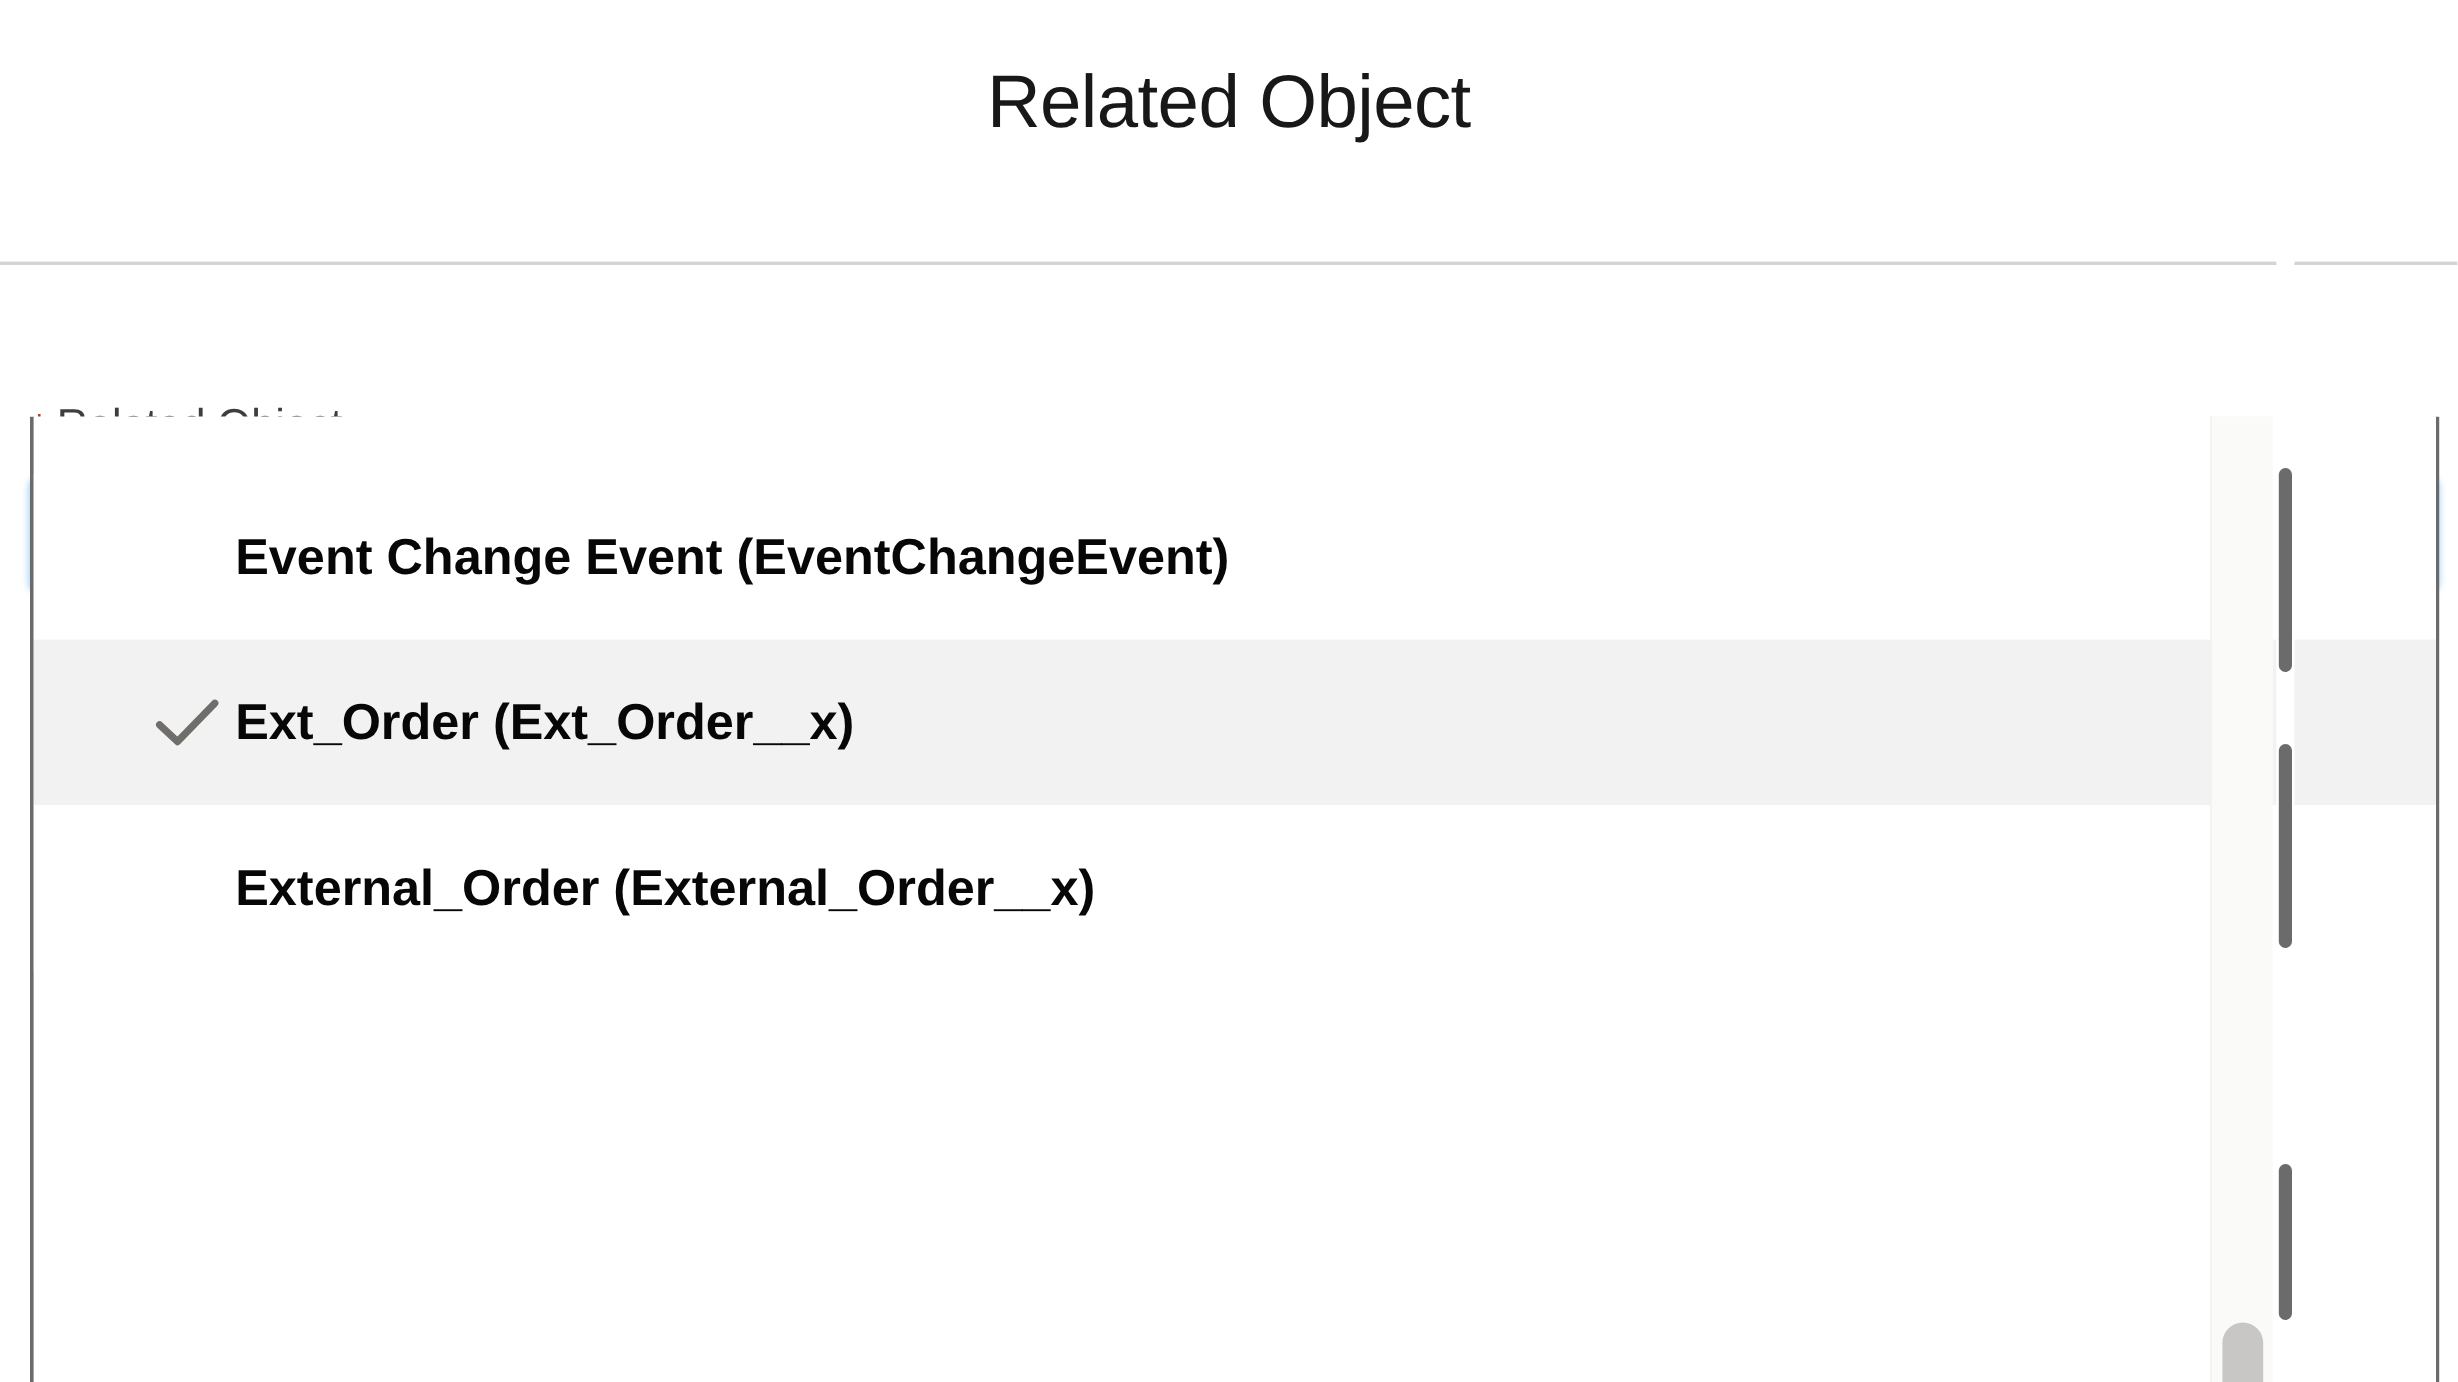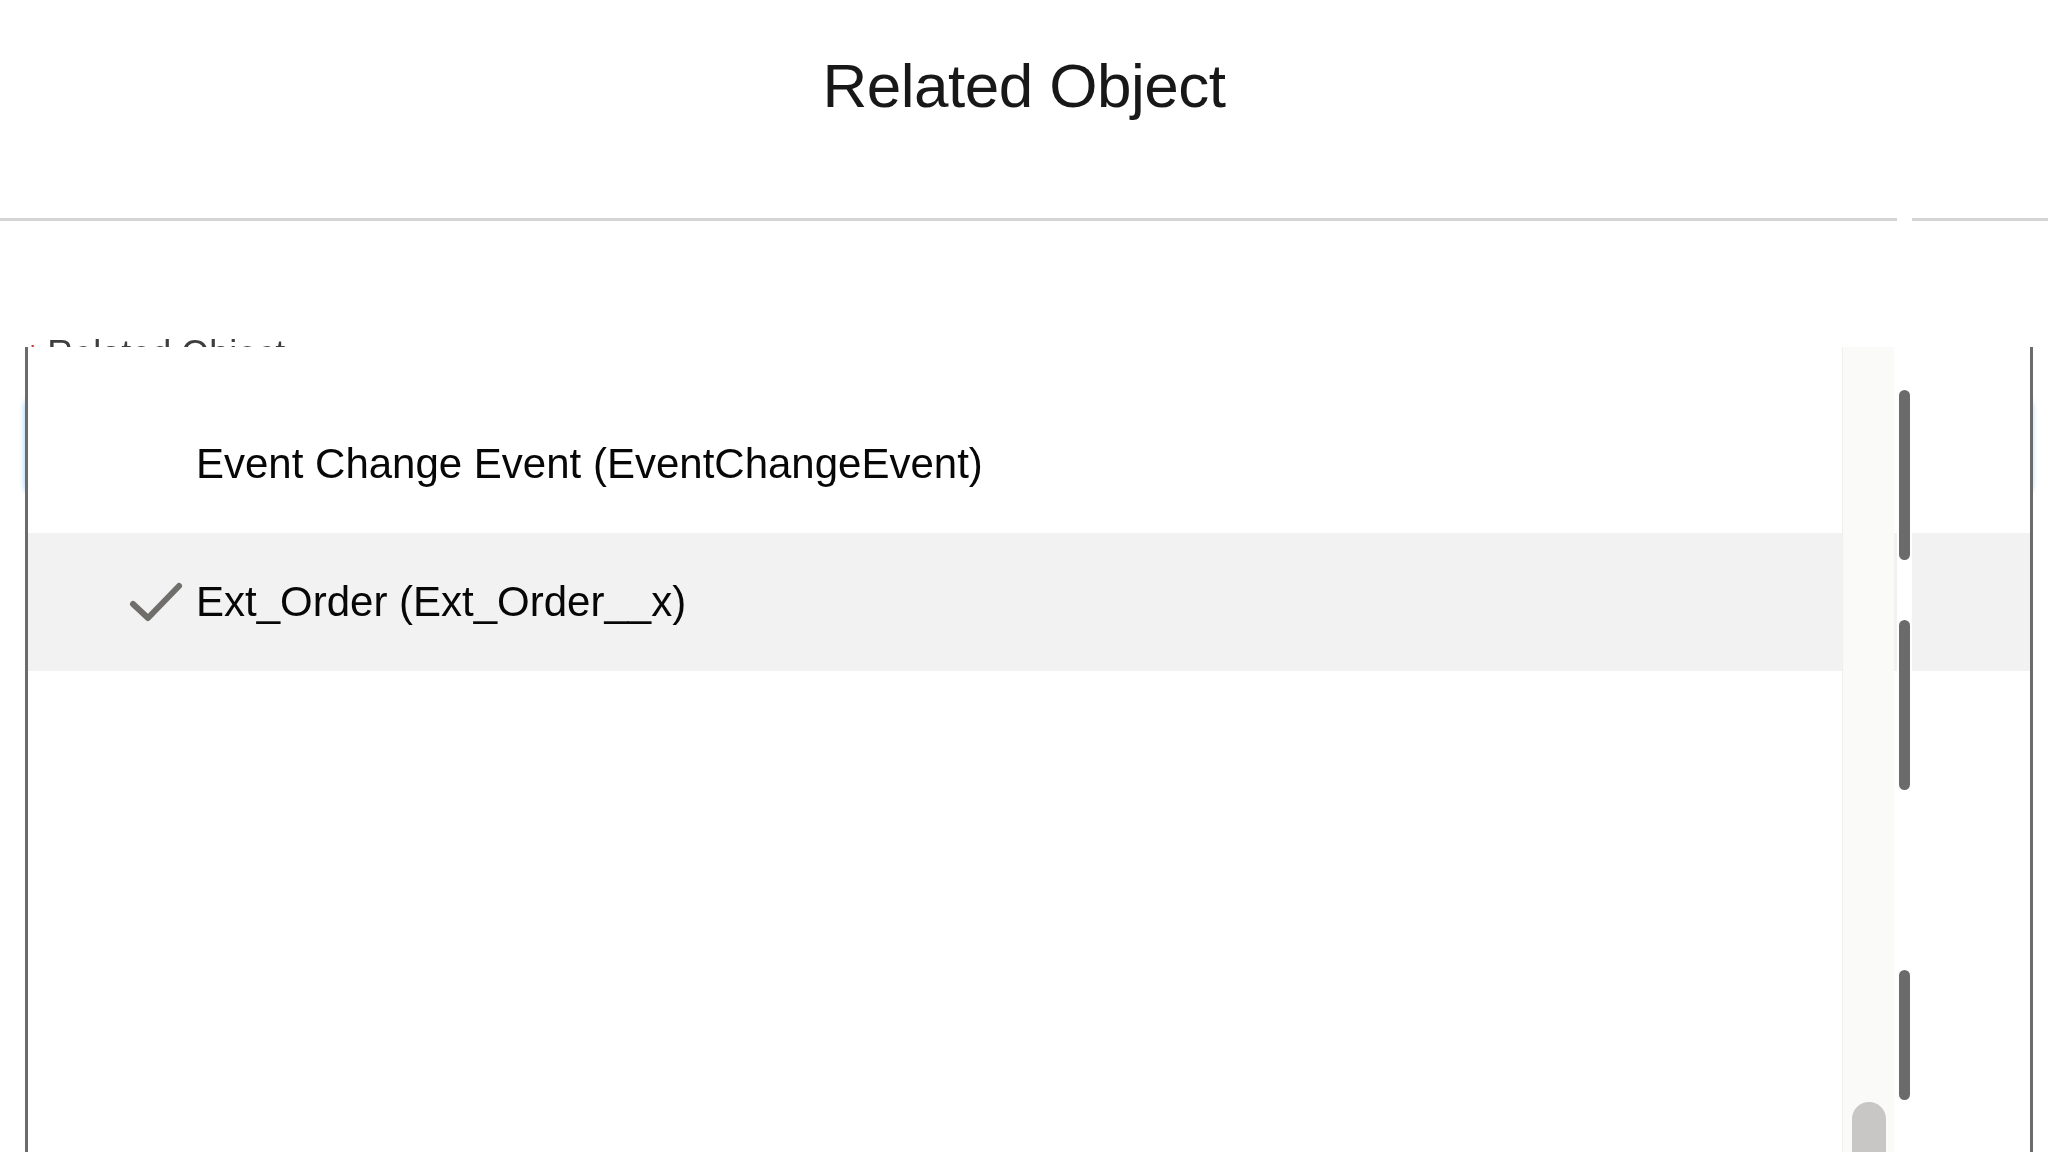--- a/index.html
+++ b/index.html
@@ -85,21 +85,21 @@
     position:relative;
     height:138px;
     display:flex; align-items:center;
     background:#ffffff;
     padding-left:168px;
   }
   .dropdown-item.first { margin-top:48px; }
   .dropdown-item.selected { background:#f3f2f2; }
 
   .item-label {
-    font-size:42px; color:#080707; font-weight:400;
+    font-size:42px; color:#080707; font-weight:700;
     white-space:nowrap; line-height:1;
   }
 
   .check-icon {
     position:absolute; left:100px; top:50%;
     transform:translateY(-50%);
     width:56px; height:44px;
   }
   .check-icon svg { display:block; width:100%; height:100%; }
 
@@ -162,20 +162,23 @@
           <span class="item-label">Event Change Event (EventChangeEvent)</span>
         </div>
         <div class="dropdown-item selected">
           <span class="check-icon">
             <svg viewBox="0 0 56 44" xmlns="http://www.w3.org/2000/svg">
               <path d="M5 24 L20 38 L51 6" fill="none" stroke="#706e6b" stroke-width="6" stroke-linecap="round" stroke-linejoin="round"></path>
             </svg>
           </span>
           <span class="item-label">Ext_Order (Ext_Order__x)</span>
         </div>
+        <div class="dropdown-item">
+          <span class="item-label">External_Order (External_Order__x)</span>
+        </div>
       </div>
   </div>
 
   <div class="list-scrollbar">
     <div class="list-scroll-thumb"></div>
   </div>
 
   <div class="page-scrollbar">
     <div class="page-scroll-thumb pst-1"></div>
     <div class="page-scroll-thumb pst-2"></div>

